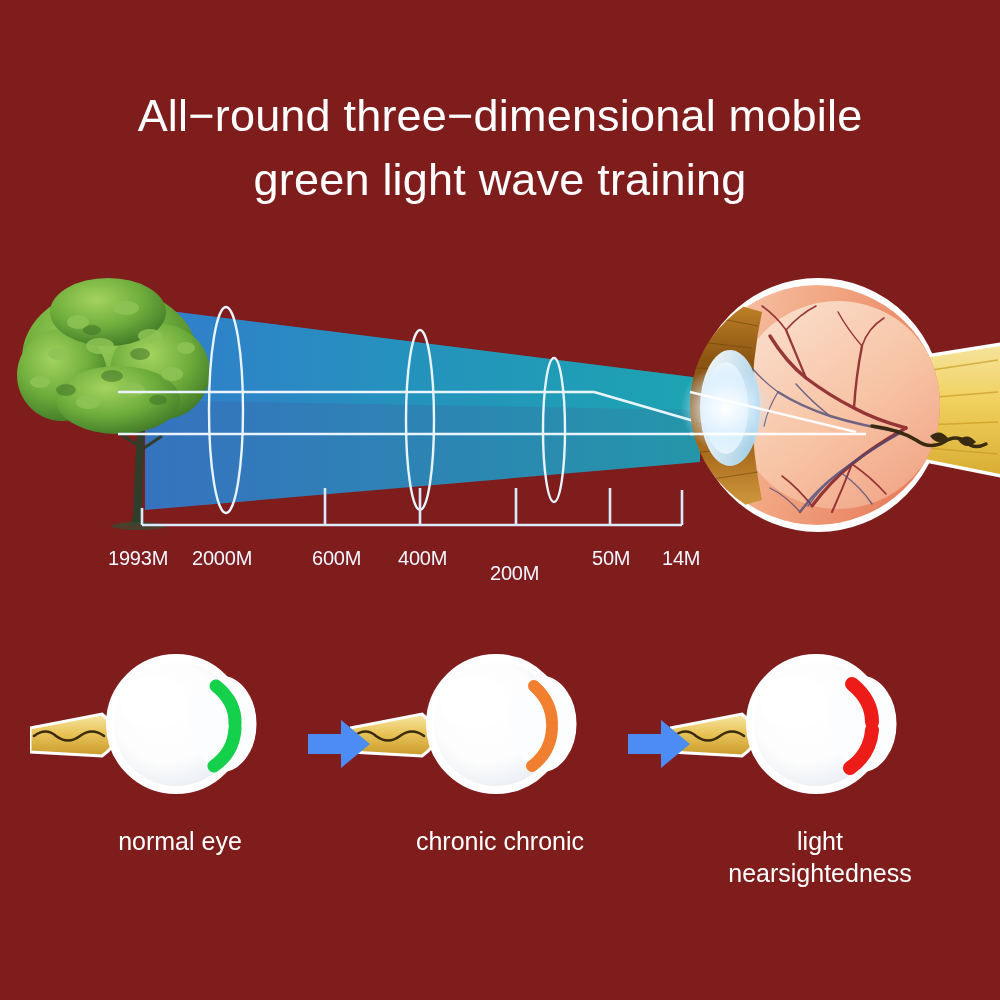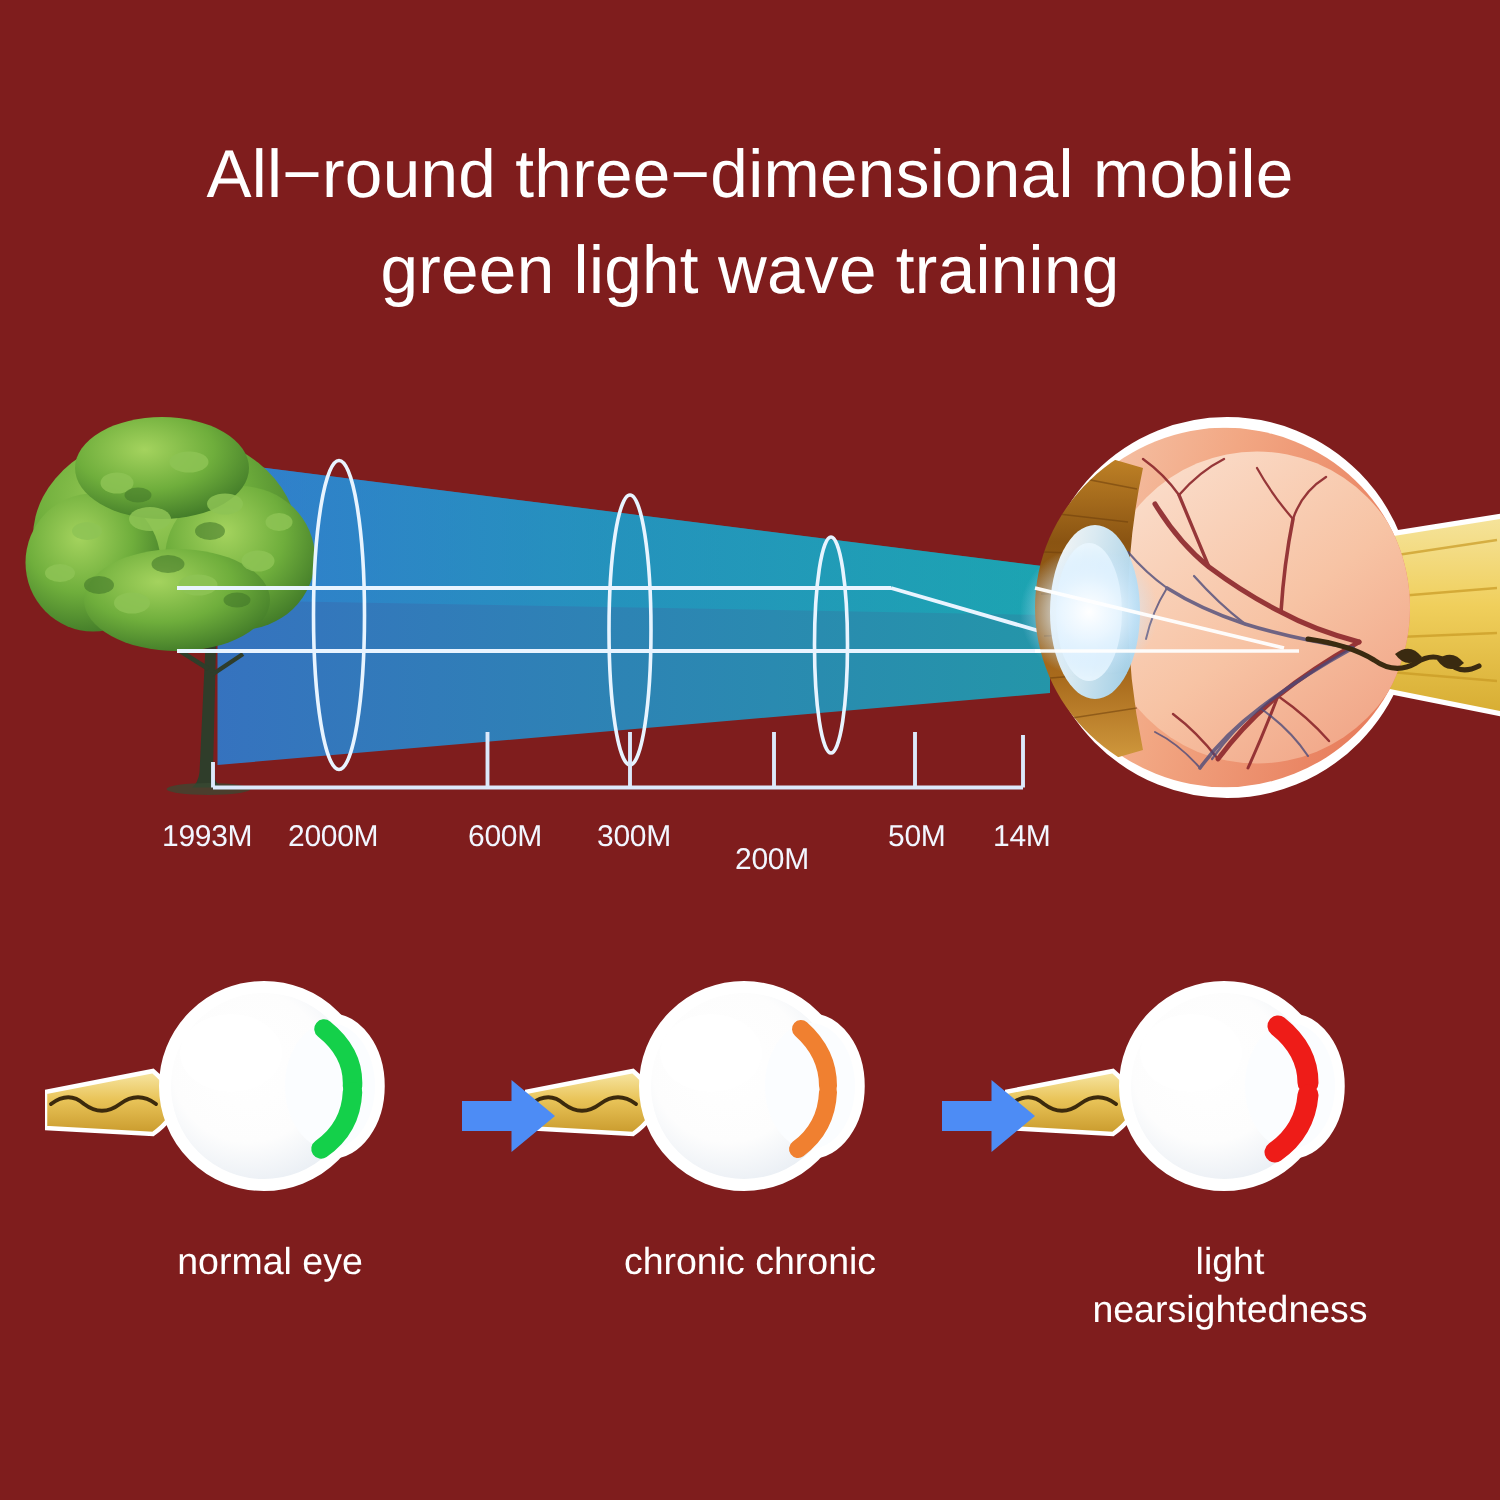--- a/index.html
+++ b/index.html
@@ -290,21 +290,21 @@
 
       <g stroke="#ffffff" stroke-width="2.4" fill="none" opacity="0.95">
         <line x1="690" y1="142" x2="856" y2="182"></line>
         <line x1="690" y1="184" x2="866" y2="184"></line>
       </g>
     </svg>
 
     <div class="tick-label" style="left:108px; top:298px;">1993M</div>
     <div class="tick-label" style="left:192px; top:298px;">2000M</div>
     <div class="tick-label" style="left:312px; top:298px;">600M</div>
-    <div class="tick-label" style="left:398px; top:298px;">300M</div>
+    <div class="tick-label" style="left:398px; top:298px;">400M</div>
     <div class="tick-label" style="left:490px; top:298px;margin-top:15px;">200M</div>
     <div class="tick-label" style="left:592px; top:298px;">50M</div>
     <div class="tick-label" style="left:662px; top:298px;">14M</div>
   </div>
 
   <div id="bottom-row">
 
     <div class="eye-cell" style="left:30px;">
       <div class="eye-art">
         <svg width="300" height="170" viewBox="0 0 300 170">

